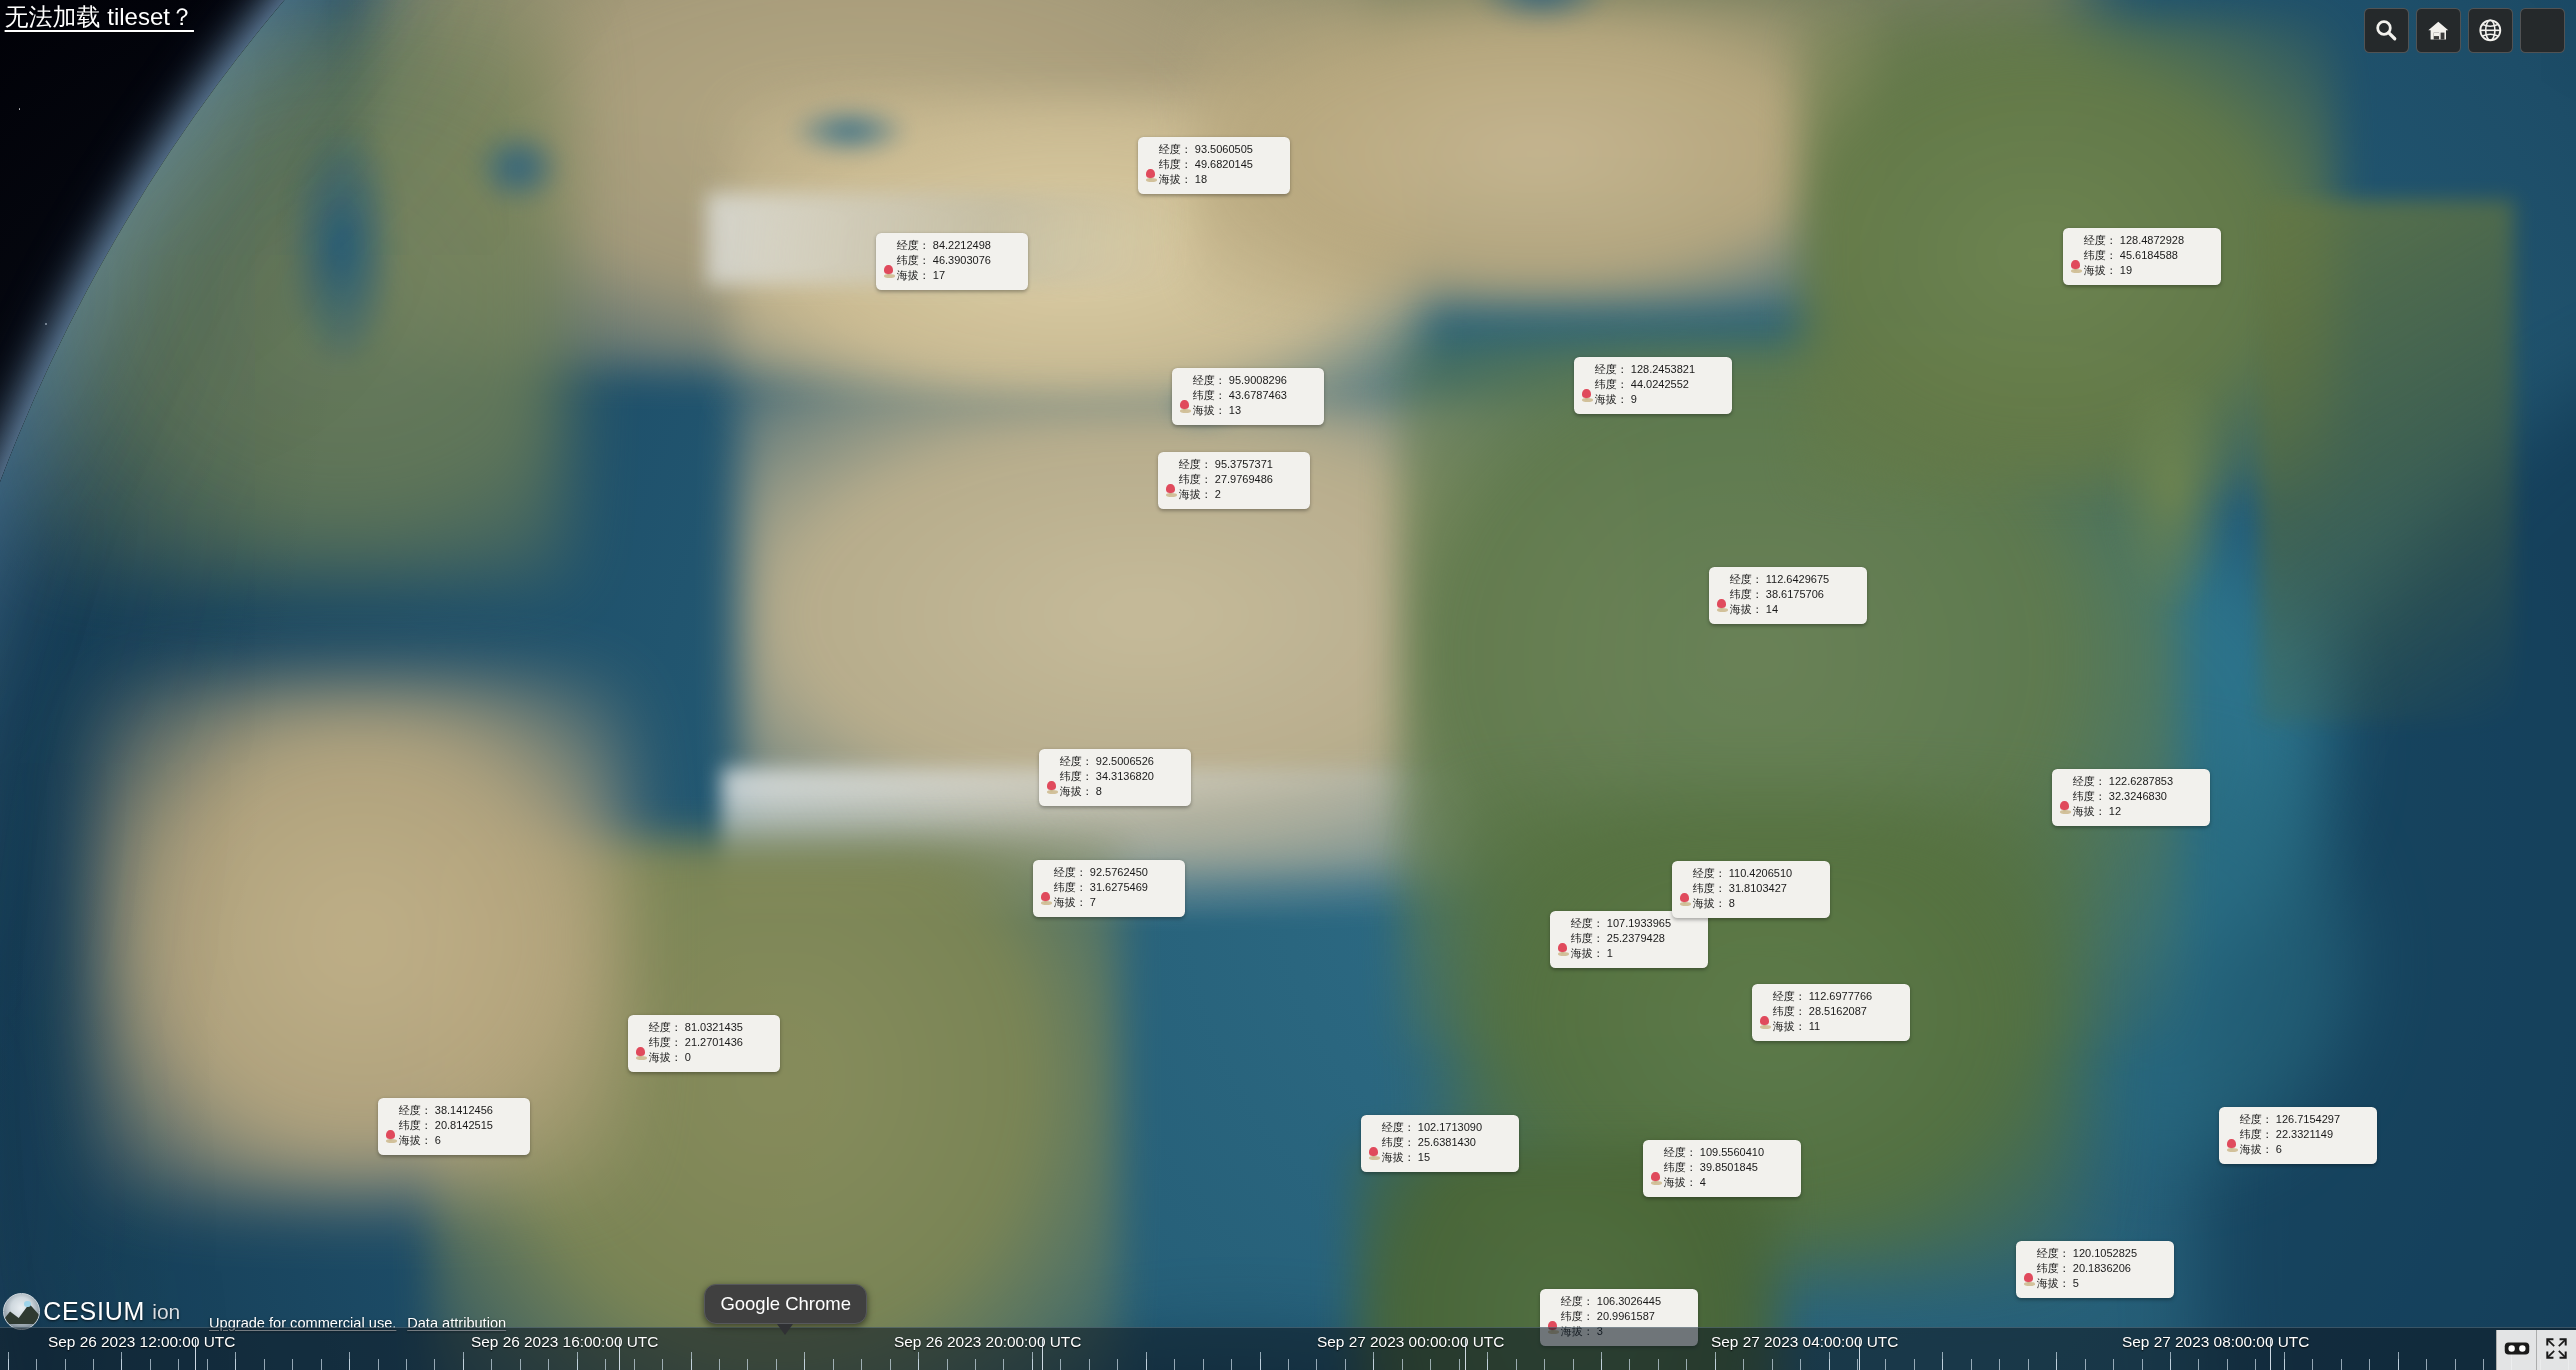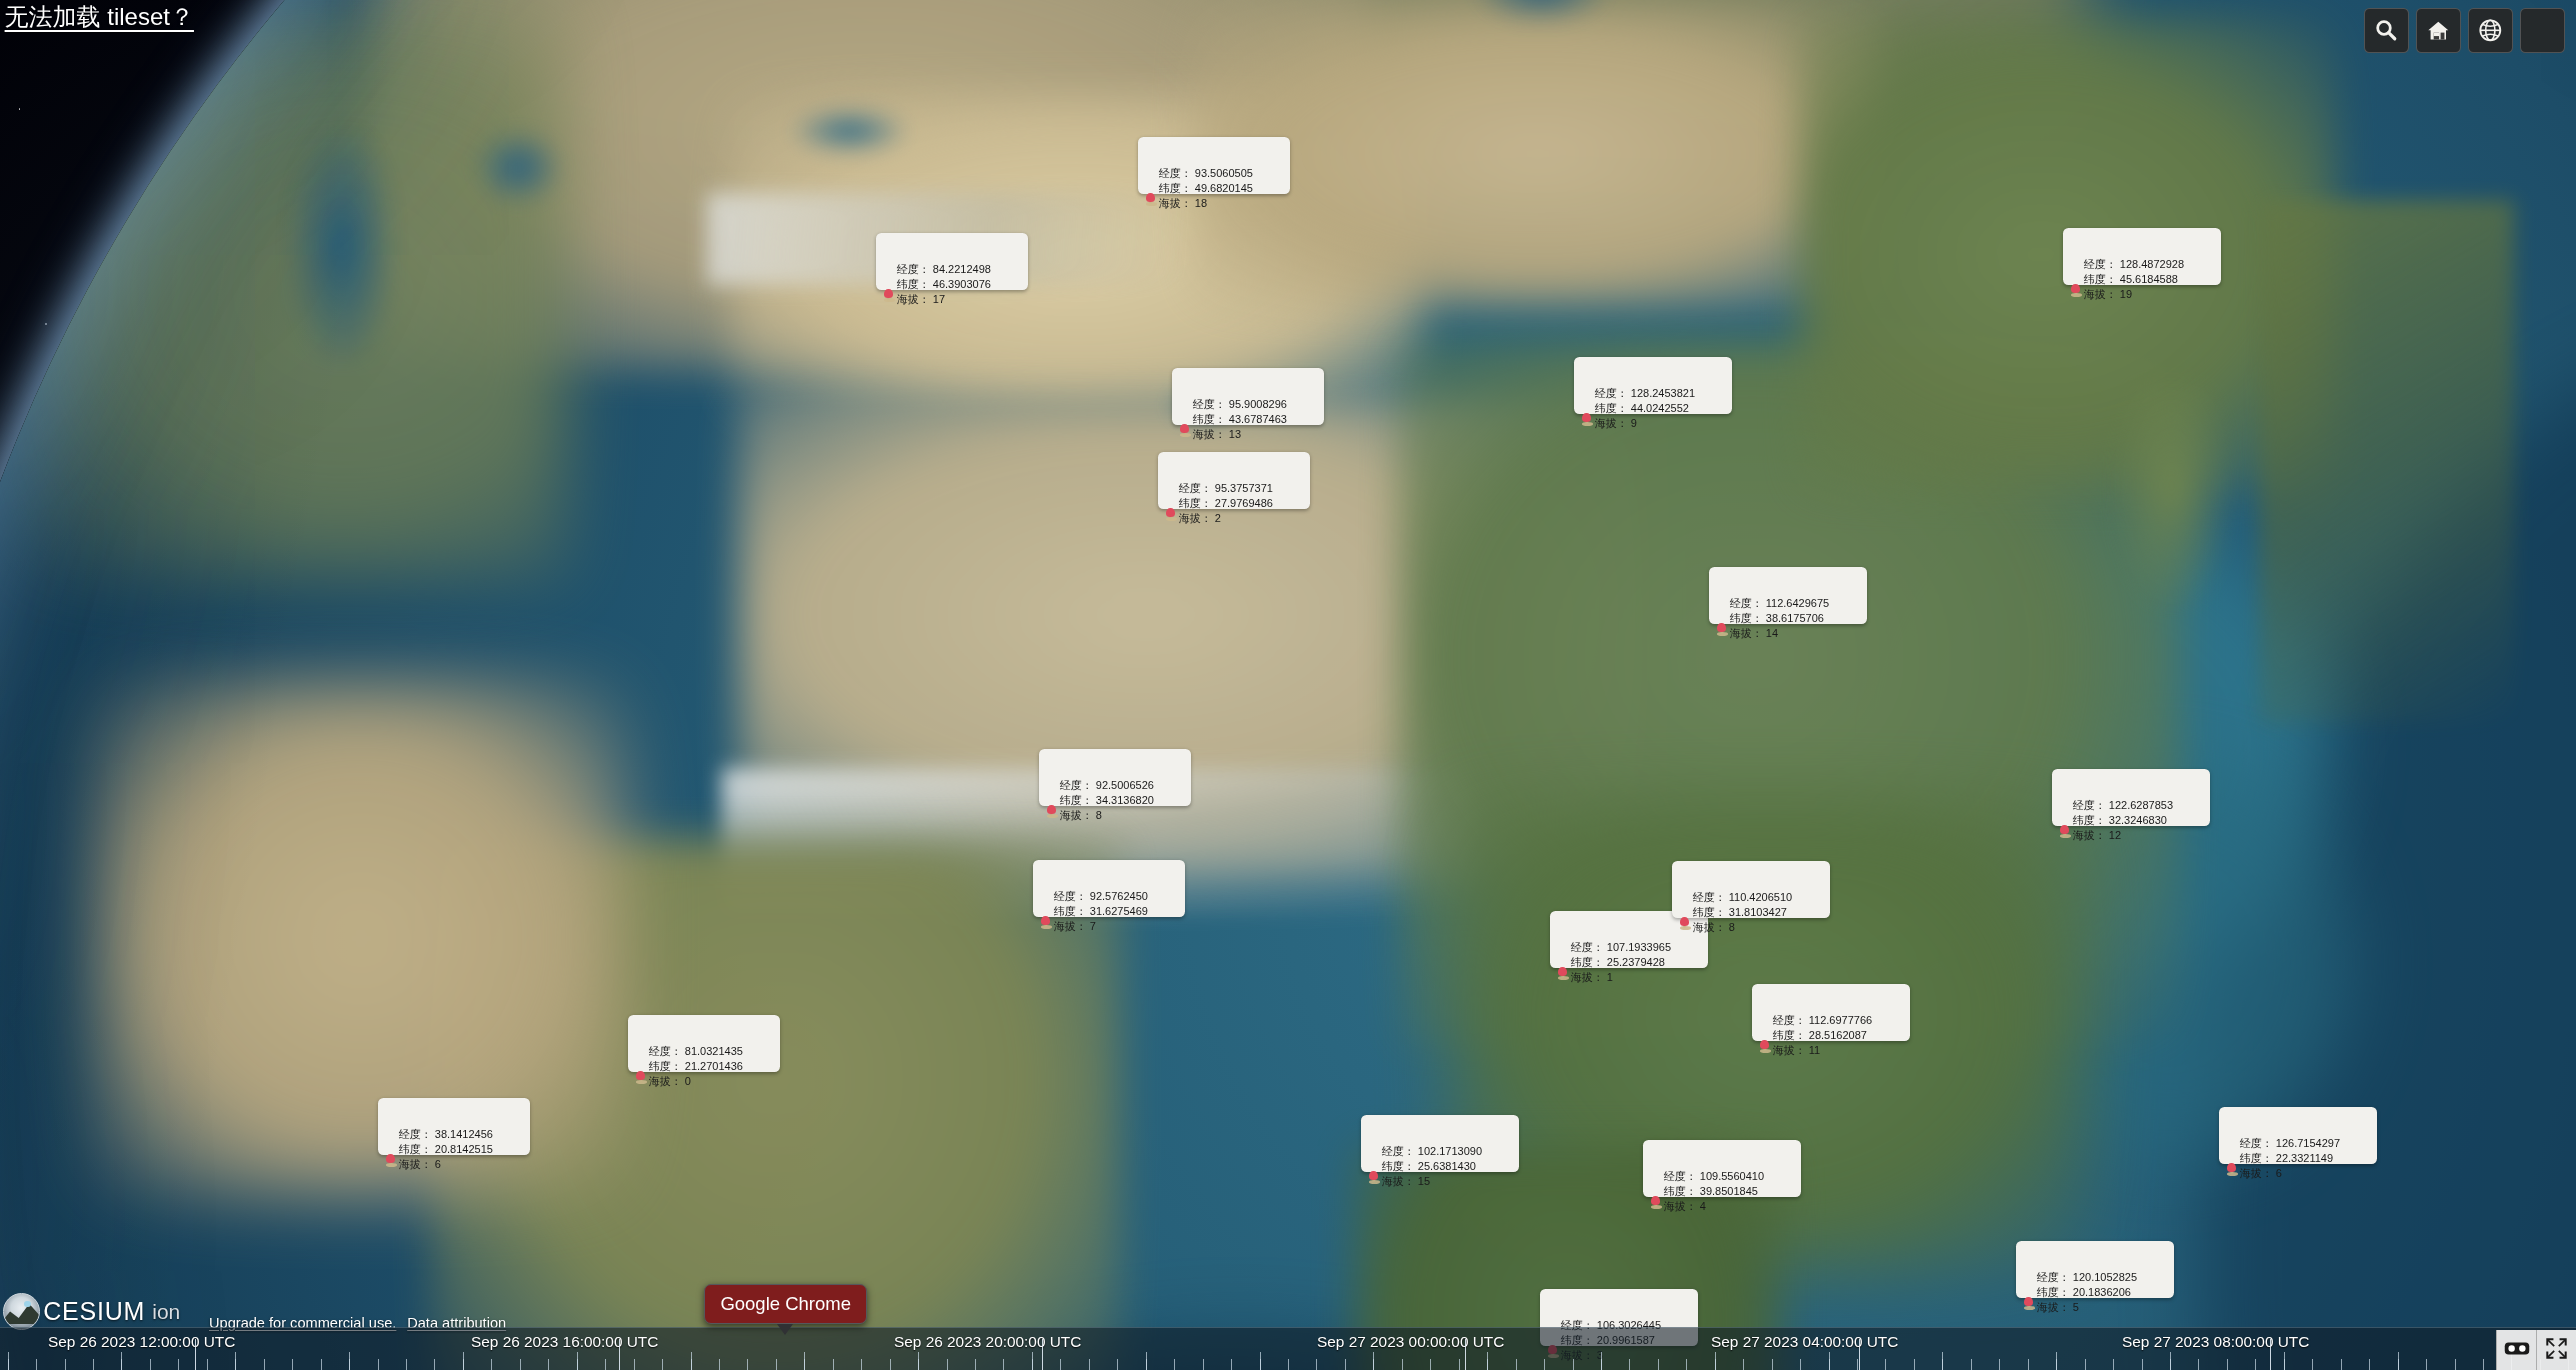--- a/index.html
+++ b/index.html
@@ -167,21 +167,21 @@
     border-top: 3.8px solid #e04a5c;
   }
   .info-label .pin-base {
     position: absolute;
     left: 0px; top: 9.6px;
     width: 11.5px; height: 3.8px;
     border-radius: 50%;
     background: #cdb98c;
     opacity: .85;
   }
-  .info-label .key { padding-right: 3.1px; margin-top: 24px; }
+  .info-label .key { padding-right: 3.1px; }
   .info-label .val { }
 
   
   .cesium-logo {
     position: absolute;
     left: 3.1px; bottom: 40px;
     display: flex;
     align-items: center;
     z-index: 30;
   }
@@ -287,26 +287,26 @@
     align-items: center;
     justify-content: center;
     cursor: pointer;
   }
 
   
   .chrome-tooltip {
     position: absolute;
     left: 704px;
     bottom: 46px;
-    background: #7f1d1d;
+    background: #404040;
     color: #ffffff;
     font-size: 18.5px;
     line-height: 23px;
     padding: 7px 15.4px 8.5px;
-    border-radius: 7px;
+    border-radius: 12px;
     border: 0.8px solid #56585c;
     box-shadow: 0 2.3px 7.7px rgba(0,0,0,.55);
     white-space: nowrap;
     z-index: 60;
   }
   .chrome-tooltip::after {
     content: "";
     position: absolute;
     left: 50%;
     margin-left: -8.5px;

